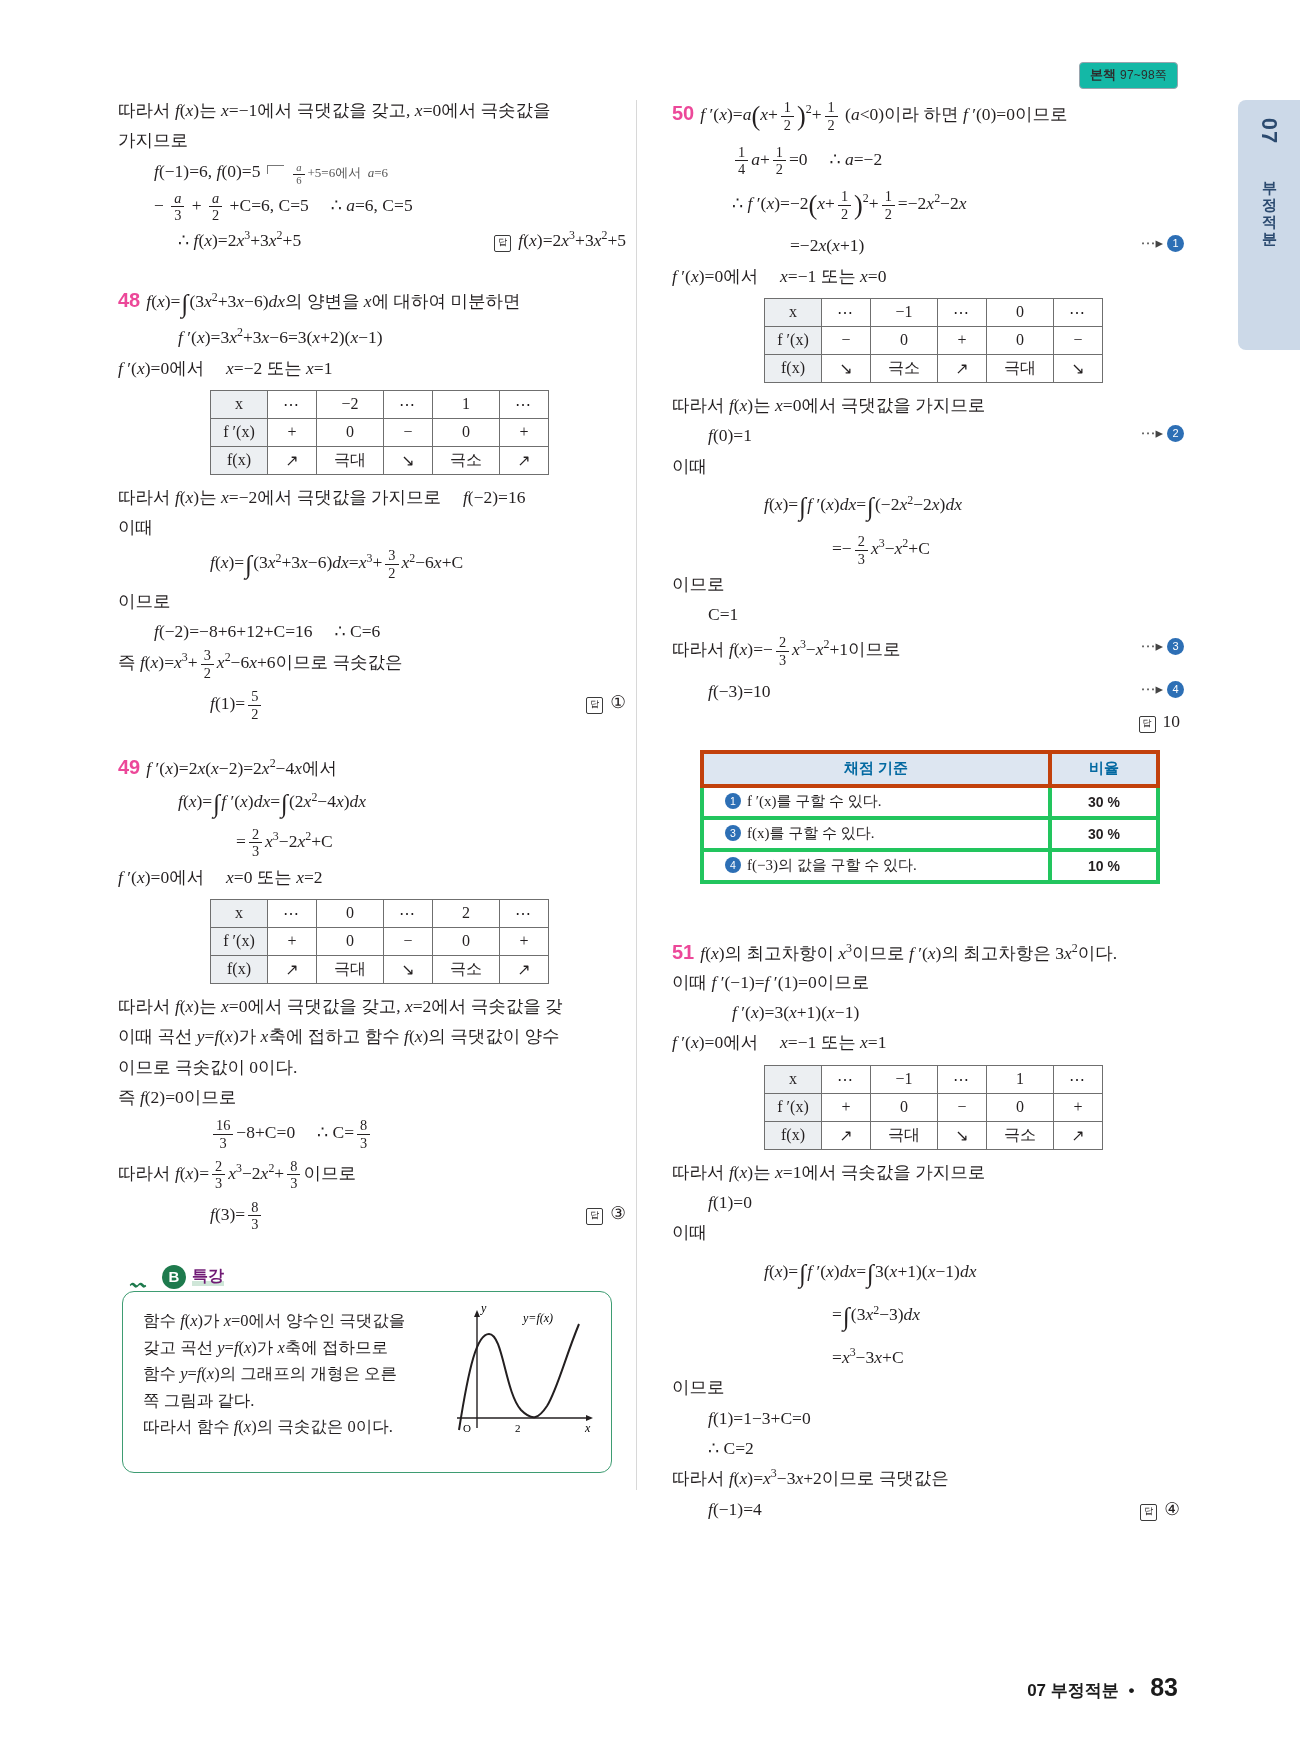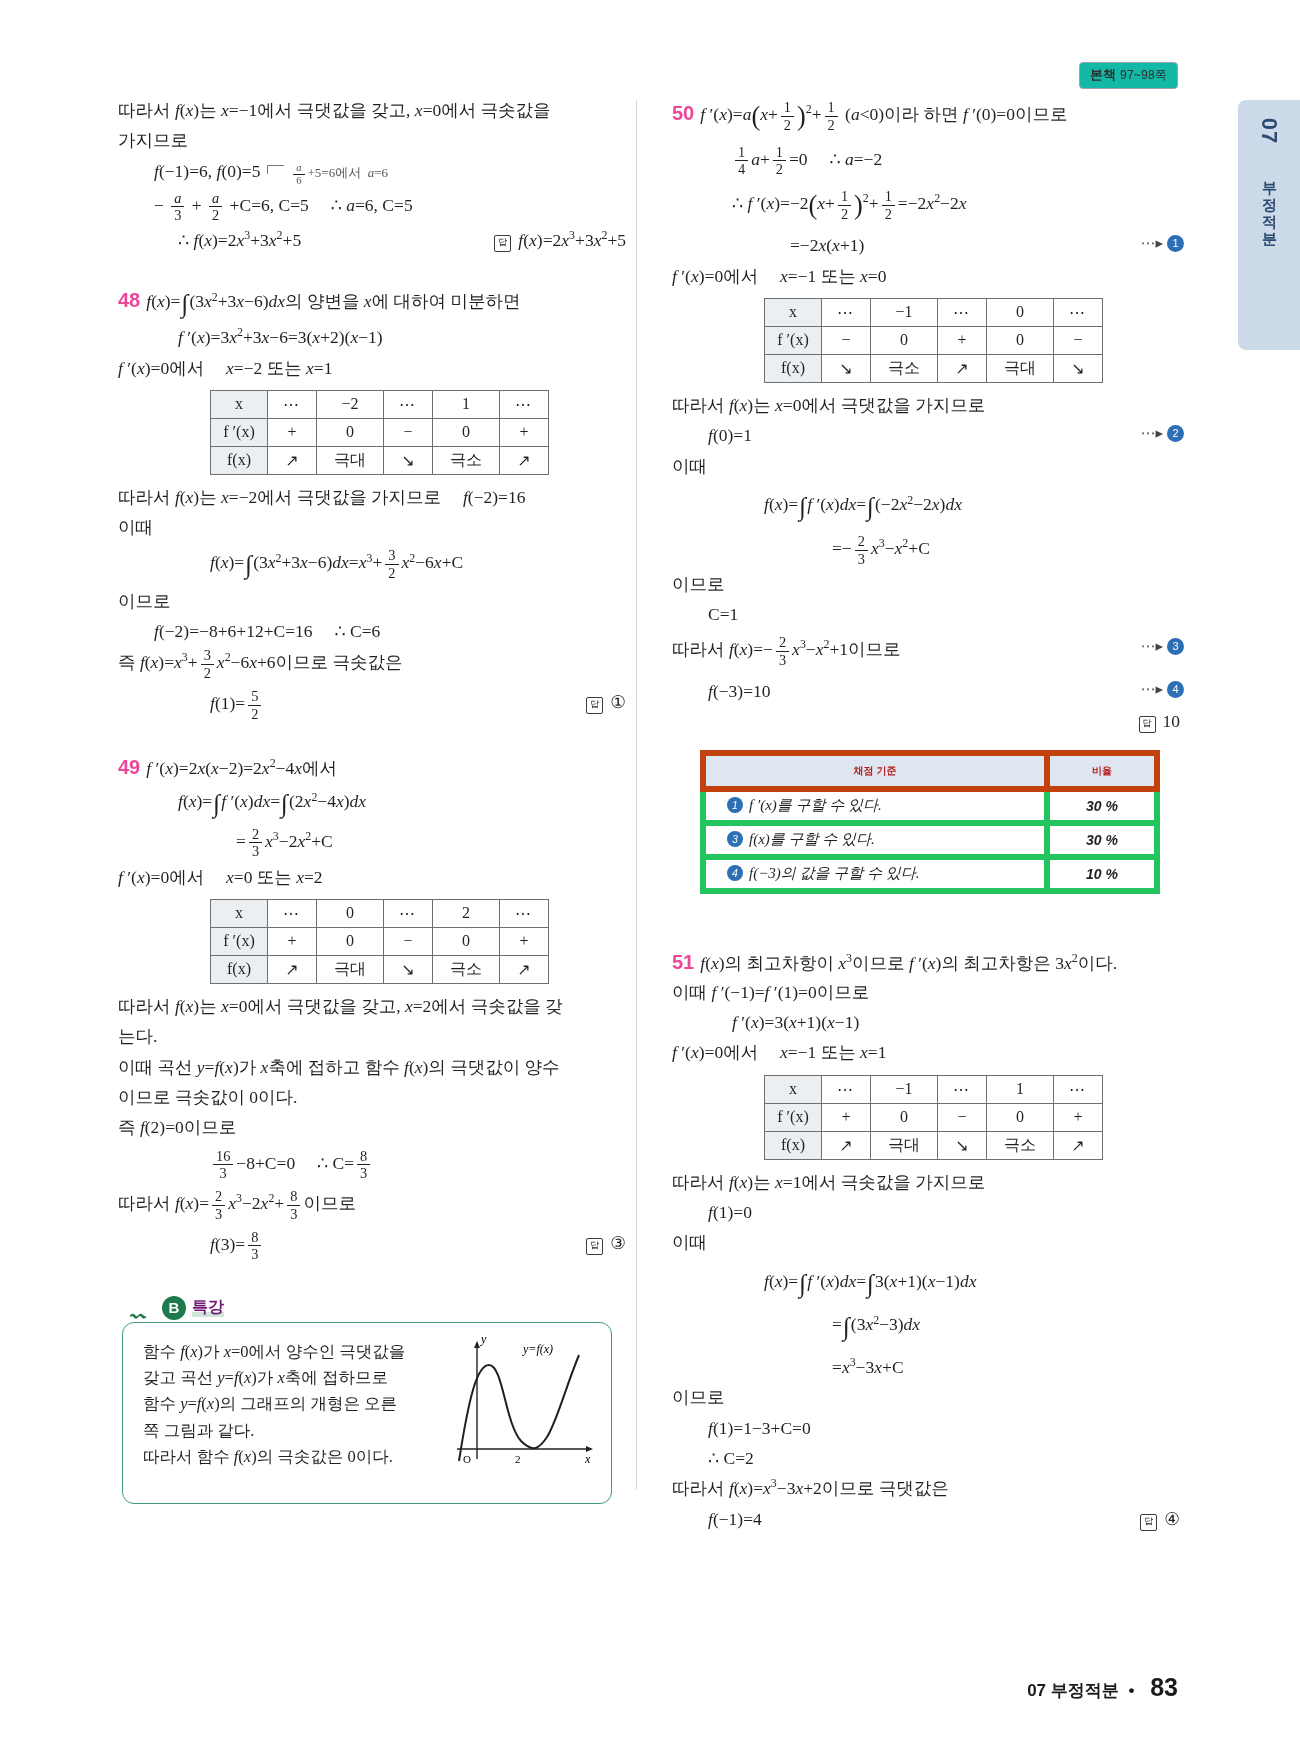--- a/index.html
+++ b/index.html
@@ -89,26 +89,25 @@
   table.vt td.dots{width:44px;letter-spacing:2px;}
   table.vt td.val{width:62px;}
   .arrow{font-size:17px;}
 
   
   table.score{
     border-collapse:collapse;margin:14px 0 0 0;width:460px;margin-left:28px;
     font-family:"Liberation Sans",sans-serif;
   }
   table.score th{
-    background:#dde6f1;border:6px solid #c2410c;font-size:10px;height:28px;font-weight:bold;color:#b91c1c;
+    background:#dde6f1;border:4px solid #c2410c;font-size:15px;height:28px;font-weight:bold;color:#0369a1;
   }
   table.score td{
-    border:6px solid #22c55e;height:28px;font-size:15px;padding:0 21px;
+    border:4px solid #22c55e;height:28px;font-size:15px;padding:0 21px;
     font-family:"Liberation Serif",serif;
-    font-style:italic;
   }
   table.score td.ratio{width:62px;text-align:center;font-family:"Liberation Sans",sans-serif;font-size:14px;font-weight:bold;}
   .scirc{
     display:inline-block;width:16px;height:16px;border-radius:50%;
     background:#2d6fb5;color:#fff;font-size:10.5px;line-height:16px;text-align:center;
     font-family:"Liberation Sans",sans-serif;margin-right:6px;vertical-align:1px;
   }
 
   
   .tip-wrap{position:relative;margin-top:30px;margin-left:4px;width:490px;}
@@ -291,21 +290,20 @@
         <td class="arrow">↘</td>
         <td>극소</td>
         <td class="arrow">↗</td>
       </tr>
     </tbody>
       </table>
 
     <div class="ln">
       따라서 <span class="m">f</span>(<span class="m">x</span>)는 <span class="m">x</span>=0에서 극댓값을 갖고, <span class="m">x</span>=2에서 극솟값을 갖
     </div>
-    <div class="ln">는다.</div>
     <div class="ln">
       이때 곡선 <span class="m">y</span>=<span class="m">f</span>(<span class="m">x</span>)가 <span class="m">x</span>축에 접하고 함수 <span class="m">f</span>(<span class="m">x</span>)의 극댓값이 양수
     </div>
     <div class="ln">이므로 극솟값이 0이다.</div>
     <div class="ln">즉 <span class="m">f</span>(2)=0이므로</div>
     <div class="ln ind3" style="margin-top:6px;">
       <span class="frac"><span class="n">16</span><span class="d">3</span></span>−8+<span class="up">C</span>=0 &nbsp;&nbsp;&nbsp; ∴ <span class="up">C</span>=<span class="frac"><span class="n">8</span><span class="d">3</span></span>
     </div>
     <div class="ln" style="margin-top:6px;">
       따라서 <span class="m">f</span>(<span class="m">x</span>)=<span class="frac"><span class="n">2</span><span class="d">3</span></span><span class="m">x</span><sup>3</sup>−2<span class="m">x</span><sup>2</sup>+<span class="frac"><span class="n">8</span><span class="d">3</span></span>이므로

